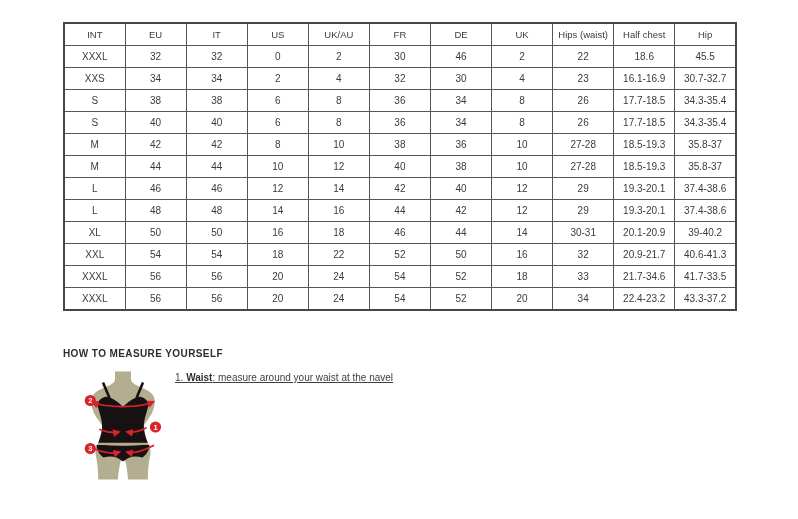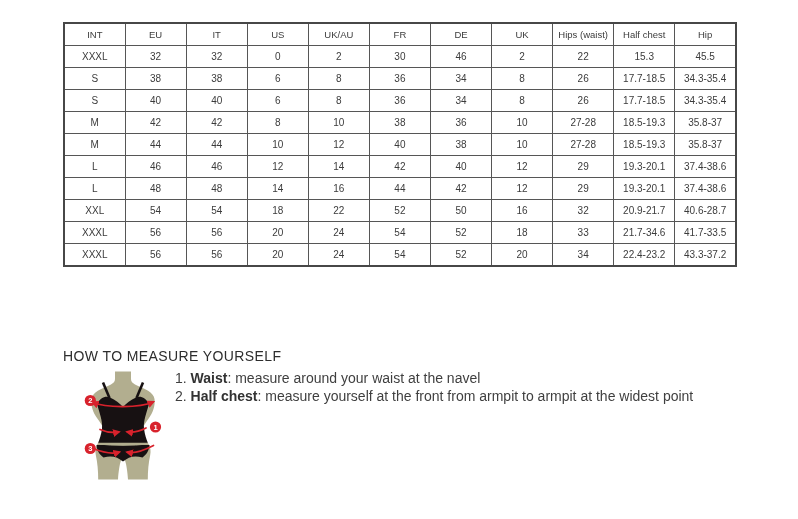--- a/index.html
+++ b/index.html
@@ -17,27 +17,28 @@
     border:1px solid #565656;
     height:21px;padding:0;
     text-align:center;vertical-align:middle;
     font-size:10px;font-weight:400;color:#3b3b3b;
     white-space:nowrap;overflow:hidden;
   }
   table.size-table th{font-size:9.5px;}
   
   .measure-title{
     position:absolute;left:63px;top:348px;
-    font-size:14px;font-weight:normal;letter-spacing:.4px;color:#2d2d2d;
+    font-size:10px;font-weight:bold;letter-spacing:.4px;color:#2d2d2d;
   }
   .measure-figure{position:absolute;left:84px;top:371px;width:78px;height:111px;}
   .measure-steps{position:absolute;left:175px;top:373px;}
   .measure-steps .step{
-    font-size:14px;line-height:10px;margin:0 0 7.5px 0;color:#3f3f3f;
+    font-size:10px;line-height:10px;margin:0 0 7.5px 0;color:#3f3f3f;
     white-space:nowrap;
+    text-decoration:underline;
   }
   .measure-steps .step b{font-weight:bold;color:#323232;}
 </style>
 </head>
 <body>
 
 <div class="size-table-wrap">
   <table class="size-table">
     <thead>
       <tr>
@@ -58,22 +59,35 @@
         <tr>
           <td>XXXL</td>
           <td>32</td>
           <td>32</td>
           <td>0</td>
           <td>2</td>
           <td>30</td>
           <td>46</td>
           <td>2</td>
           <td>22</td>
-          <td>15.3</td>
+          <td>18.6</td>
           <td>45.5</td>
+        </tr>
+        <tr>
+          <td>XXS</td>
+          <td>34</td>
+          <td>34</td>
+          <td>2</td>
+          <td>4</td>
+          <td>32</td>
+          <td>30</td>
+          <td>4</td>
+          <td>23</td>
+          <td>16.1-16.9</td>
+          <td>30.7-32.7</td>
         </tr>
         <tr>
           <td>S</td>
           <td>38</td>
           <td>38</td>
           <td>6</td>
           <td>8</td>
           <td>36</td>
           <td>34</td>
           <td>8</td>
@@ -140,31 +154,44 @@
           <td>14</td>
           <td>16</td>
           <td>44</td>
           <td>42</td>
           <td>12</td>
           <td>29</td>
           <td>19.3-20.1</td>
           <td>37.4-38.6</td>
         </tr>
         <tr>
+          <td>XL</td>
+          <td>50</td>
+          <td>50</td>
+          <td>16</td>
+          <td>18</td>
+          <td>46</td>
+          <td>44</td>
+          <td>14</td>
+          <td>30-31</td>
+          <td>20.1-20.9</td>
+          <td>39-40.2</td>
+        </tr>
+        <tr>
           <td>XXL</td>
           <td>54</td>
           <td>54</td>
           <td>18</td>
           <td>22</td>
           <td>52</td>
           <td>50</td>
           <td>16</td>
           <td>32</td>
           <td>20.9-21.7</td>
-          <td>40.6-28.7</td>
+          <td>40.6-41.3</td>
         </tr>
         <tr>
           <td>XXXL</td>
           <td>56</td>
           <td>56</td>
           <td>20</td>
           <td>24</td>
           <td>54</td>
           <td>52</td>
           <td>18</td>
@@ -264,14 +291,13 @@
     </g>
     <g>
       <circle cx="6.3" cy="77.5" r="5.6" fill="#d8222c"></circle>
       <text x="6.3" y="80.2" text-anchor="middle" font-size="7.5" font-weight="bold" fill="#ffffff" font-family="Liberation Sans, sans-serif">3</text>
     </g>
   </svg>
 </div>
 
 <div class="measure-steps">
     <div class="step"><span>1. </span><b>Waist</b><span>: measure around your waist at the navel</span></div>
-    <div class="step"><span>2. </span><b>Half chest</b><span>: measure yourself at the front from armpit to armpit at the widest point</span></div>
   </div>
 
 </body></html>

